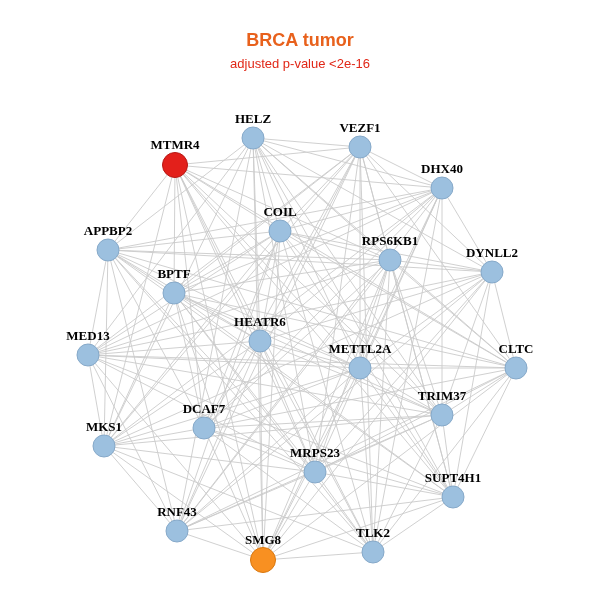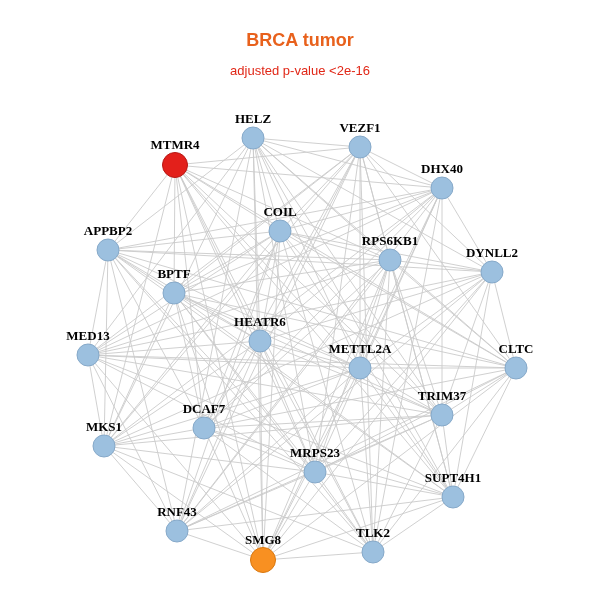--- a/index.html
+++ b/index.html
@@ -22,21 +22,21 @@
     width: 100%;
     text-align: center;
     pointer-events: none;
   }
   .main-title {
     font-size: 18px;
     font-weight: bold;
     font-family: "Liberation Sans", sans-serif;
   }
   .sub-title {
-    margin-top: 12px;
+    margin-top: 5px;
     font-size: 13px;
     font-family: "Liberation Sans", sans-serif;
   }
   svg.netplot {
     position: absolute;
     top: 0;
     left: 0;
   }
   .node-label {
     font-family: "Liberation Serif", serif;

